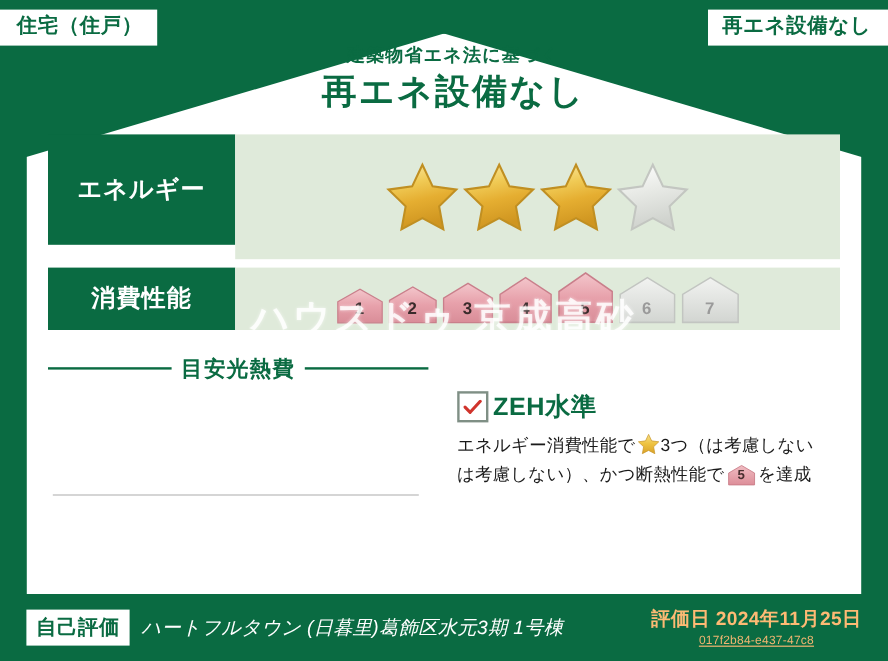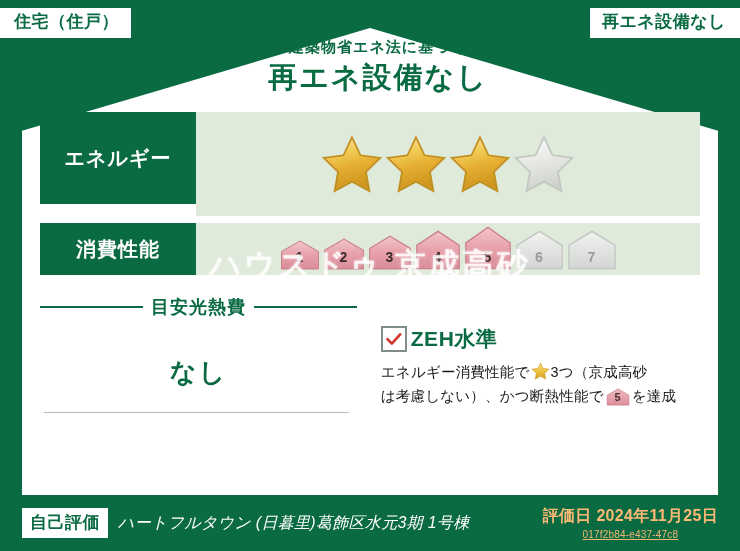--- a/index.html
+++ b/index.html
@@ -273,21 +273,20 @@
     </div>
 
     <div class="cost-area">
 
       <div class="cost-left">
         <div class="cost-head">
           <span class="rule"></span>
           <span class="cost-title">目安光熱費</span>
           <span class="rule"></span>
         </div>
-        <div class="cost-value">なし</div>
         <div class="cost-underline"></div>
       </div>
 
       <div class="cost-right">
         <div class="zeh-head">
           <span class="zeh-check">
             <svg width="16" height="13" viewBox="0 0 16 13">
               <path d="M1.5 6.2 L5.8 10.6 L14.2 1.4" fill="none" stroke="#d0342c" stroke-width="2.6" stroke-linecap="round" stroke-linejoin="round"></path>
             </svg>
           </span>
@@ -296,21 +295,21 @@
         <div class="zeh-note">
           <span>エネルギー消費性能で</span><svg class="inline-star" width="19" height="18" viewBox="0 0 32 30">
               <defs>
                 <linearGradient id="sgm" x1="0" y1="0" x2="0" y2="1">
                   <stop offset="0" stop-color="#f6e08a"></stop>
                   <stop offset=".5" stop-color="#eec23f"></stop>
                   <stop offset="1" stop-color="#d9a22a"></stop>
                 </linearGradient>
               </defs>
               <path d="M16 1.5 L20.3 10.6 L30.3 11.9 L23 18.9 L24.8 28.6 L16 24 L7.2 28.6 L9 18.9 L1.7 11.9 L11.7 10.6 Z" fill="url(#sgm)" stroke="#c9972a" stroke-width="1"></path>
-            </svg><span>3つ（京成高砂</span><br>
+            </svg><span>3つ（は考慮しない</span><br>
           <span>は考慮しない）、かつ断熱性能で</span><span class="inline-house" style="position:relative;display:inline-block;width:24px;height:18px;"><svg width="24" height="18" viewBox="0 0 40 30" style="position:absolute;left:0;top:0;">
                 <defs>
                   <linearGradient id="hgm" x1="0" y1="0" x2="0" y2="1">
                     <stop offset="0" stop-color="#f0bcc2"></stop>
                     <stop offset="1" stop-color="#dd8e99"></stop>
                   </linearGradient>
                 </defs>
                 <path d="M2 12 L20 1.5 L38 12 L38 28.5 L2 28.5 Z" fill="url(#hgm)" stroke="#c87b87" stroke-width="1.2"></path>
               </svg><span style="position:absolute;left:0;right:0;bottom:0px;text-align:center;font-size:11px;font-weight:bold;color:#4a3030;">5</span></span><span>を達成</span>
         </div>

